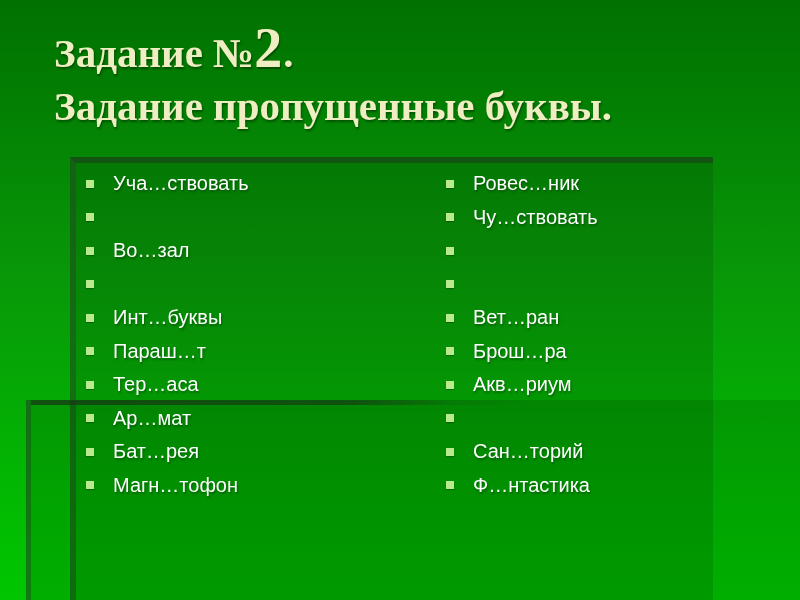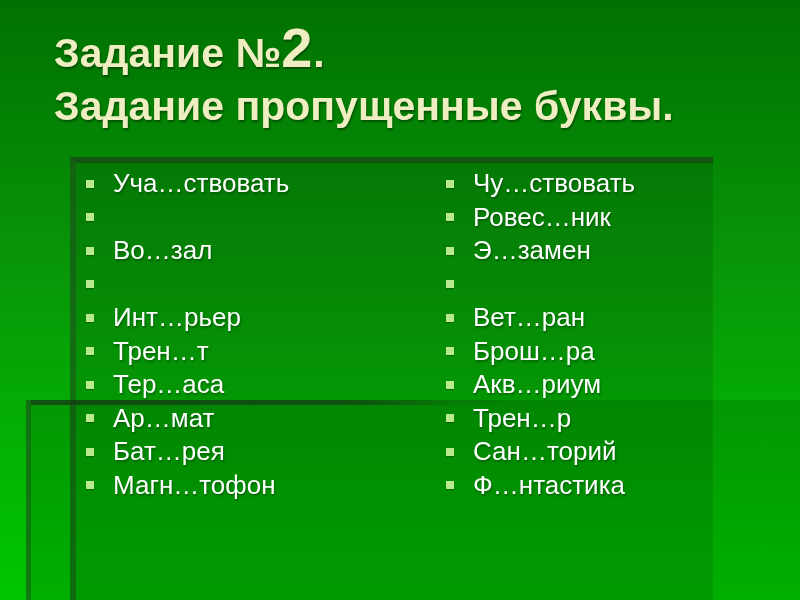--- a/index.html
+++ b/index.html
@@ -26,42 +26,42 @@
   }
   .panel-lower .edge-top{
     position:absolute;top:0;left:0;right:0;height:5px;
     background:linear-gradient(90deg,
       rgba(20,60,20,0.78) 0%, rgba(20,60,20,0.70) 42%,
       rgba(20,60,20,0.15) 55%, rgba(20,60,20,0) 65%);
   }
 
   .title{
     position:absolute;left:54px;top:20px;width:720px;
-    font-family:Liberation Sans, sans-serif;
+    font-family:Liberation Serif, serif;
     font-weight:bold;
     color:#efeec2;
     font-size:41px;line-height:53px;
     text-shadow:1px 2px 2px rgba(0,45,0,0.55);
     white-space:nowrap;
   }
   .title .num{
     font-size:56px;line-height:1;
     letter-spacing:1px;
     text-shadow:1px 2px 1px rgba(0,45,0,0.55), 0 0 1px #4a7a1c;
   }
 
   .col{position:absolute;top:167px;width:340px;}
   .col-left{left:86px;}
   .col-right{left:446px;}
 
   .item{
     display:flex;align-items:center;
     height:33.5px;
     color:#ffffff;
-    font-size:26px;
+    font-size:20px;
     white-space:nowrap;
     text-shadow:1px 2px 2px rgba(0,40,0,0.40);
   }
   .bullet{
     flex:0 0 auto;
     width:8px;height:8px;
     margin-right:19px;
     background:#b9ea8e;
     box-shadow:0 1px 1px rgba(0,40,0,0.35);
   }
@@ -91,25 +91,25 @@
       </div>
     <div class="item">
         <span class="bullet"></span>
         <span>Во…зал</span>
       </div>
     <div class="item">
         <span class="bullet"></span>
       </div>
     <div class="item">
         <span class="bullet"></span>
-        <span>Инт…рьер</span>
+        <span>Инт…буквы</span>
       </div>
     <div class="item">
         <span class="bullet"></span>
-        <span>Трен…т</span>
+        <span>Параш…т</span>
       </div>
     <div class="item">
         <span class="bullet"></span>
         <span>Тер…аса</span>
       </div>
     <div class="item">
         <span class="bullet"></span>
         <span>Ар…мат</span>
       </div>
     <div class="item">
@@ -118,48 +118,46 @@
       </div>
     <div class="item">
         <span class="bullet"></span>
         <span>Магн…тофон</span>
       </div>
   </div>
 
   <div class="col col-right">
     <div class="item">
         <span class="bullet"></span>
+        <span>Ровес…ник</span>
+      </div>
+    <div class="item">
+        <span class="bullet"></span>
         <span>Чу…ствовать</span>
       </div>
     <div class="item">
         <span class="bullet"></span>
-        <span>Ровес…ник</span>
-      </div>
-    <div class="item">
-        <span class="bullet"></span>
-        <span>Э…замен</span>
       </div>
     <div class="item">
         <span class="bullet"></span>
       </div>
     <div class="item">
         <span class="bullet"></span>
         <span>Вет…ран</span>
       </div>
     <div class="item">
         <span class="bullet"></span>
         <span>Брош…ра</span>
       </div>
     <div class="item">
         <span class="bullet"></span>
         <span>Акв…риум</span>
       </div>
     <div class="item">
         <span class="bullet"></span>
-        <span>Трен…р</span>
       </div>
     <div class="item">
         <span class="bullet"></span>
         <span>Сан…торий</span>
       </div>
     <div class="item">
         <span class="bullet"></span>
         <span>Ф…нтастика</span>
       </div>
   </div>

